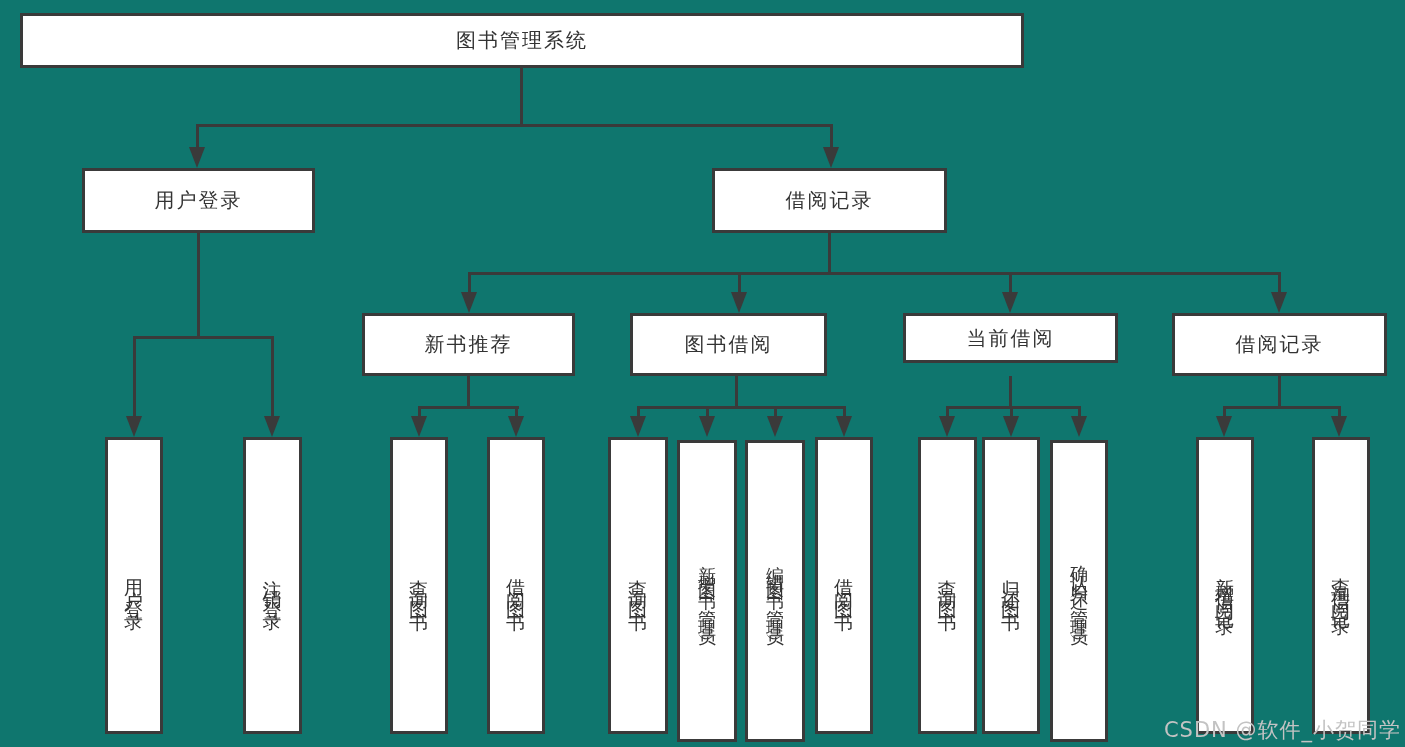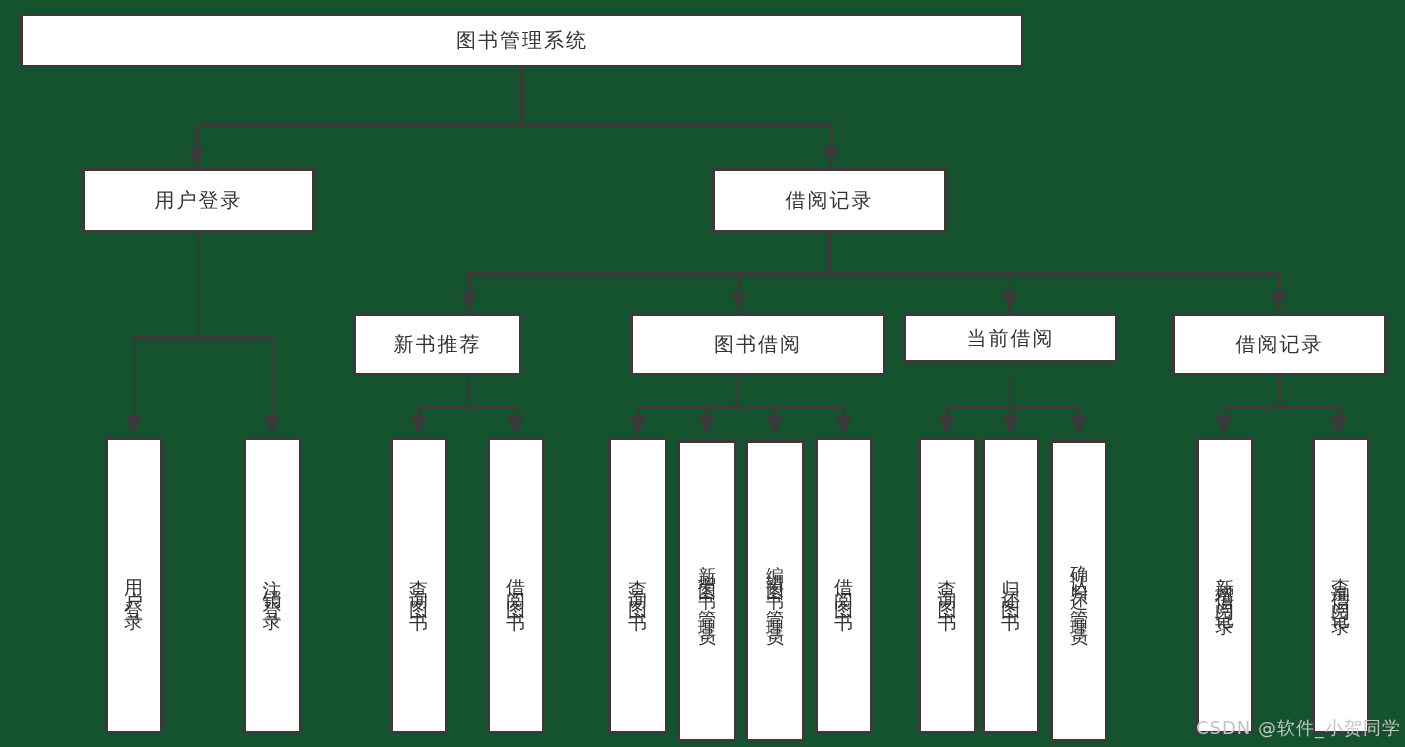--- a/index.html
+++ b/index.html
@@ -1,19 +1,19 @@
 <!DOCTYPE html>
 <html><head>
 <meta charset="utf-8">
 <style>
   html,body{margin:0;padding:0;background:#ffffff;}
   #canvas{
     position:relative;
     width:1405px;height:747px;
-    background:#14532d;
+    background:#0f766e;
     overflow:hidden;
     font-family:"DejaVu Sans","Liberation Sans",sans-serif;
   }
   .box{
     position:absolute;
     background:#ffffff;
     border:3px solid #3a3a3a;
     box-sizing:border-box;
     display:flex;
     align-items:center;
@@ -34,21 +34,21 @@
   .arrow{
     position:absolute;
     width:0;height:0;
     border-left:8px solid transparent;
     border-right:8px solid transparent;
     border-top:21px solid #3a3a3a;
   }
   .watermark{
     position:absolute;
     right:4px;top:716px;
-    font-size:18px;
+    font-size:21px;
     color:#c3c3c3;
     letter-spacing:1px;
     white-space:nowrap;
   }
 </style>
 </head>
 <body>
 
 <div id="canvas">
 
@@ -81,24 +81,24 @@
   <div class="line" style="left:468px;top:272px;width:813px;height:3px;"></div>
   <div class="line" style="left:468px;top:272px;width:3px;height:24px;"></div>
   <div class="arrow" style="left:461px;top:292px;"></div>
   <div class="line" style="left:738px;top:272px;width:3px;height:24px;"></div>
   <div class="arrow" style="left:731px;top:292px;"></div>
   <div class="line" style="left:1009px;top:272px;width:3px;height:24px;"></div>
   <div class="arrow" style="left:1002px;top:292px;"></div>
   <div class="line" style="left:1278px;top:272px;width:3px;height:24px;"></div>
   <div class="arrow" style="left:1271px;top:292px;"></div>
 
-  <div class="box hbox" style="left:353px;top:313px;width:169px;height:63px;">
+  <div class="box hbox" style="left:362px;top:313px;width:213px;height:63px;">
     <span>新书推荐</span>
   </div>
-  <div class="box hbox" style="left:630px;top:313px;width:256px;height:63px;">
+  <div class="box hbox" style="left:630px;top:313px;width:197px;height:63px;">
     <span>图书借阅</span>
   </div>
   <div class="box hbox" style="left:903px;top:313px;width:215px;height:50px;">
     <span>当前借阅</span>
   </div>
   <div class="box hbox" style="left:1172px;top:313px;width:215px;height:63px;">
     <span>借阅记录</span>
   </div>
 
   <div class="line" style="left:467px;top:376px;width:3px;height:33px;"></div>

